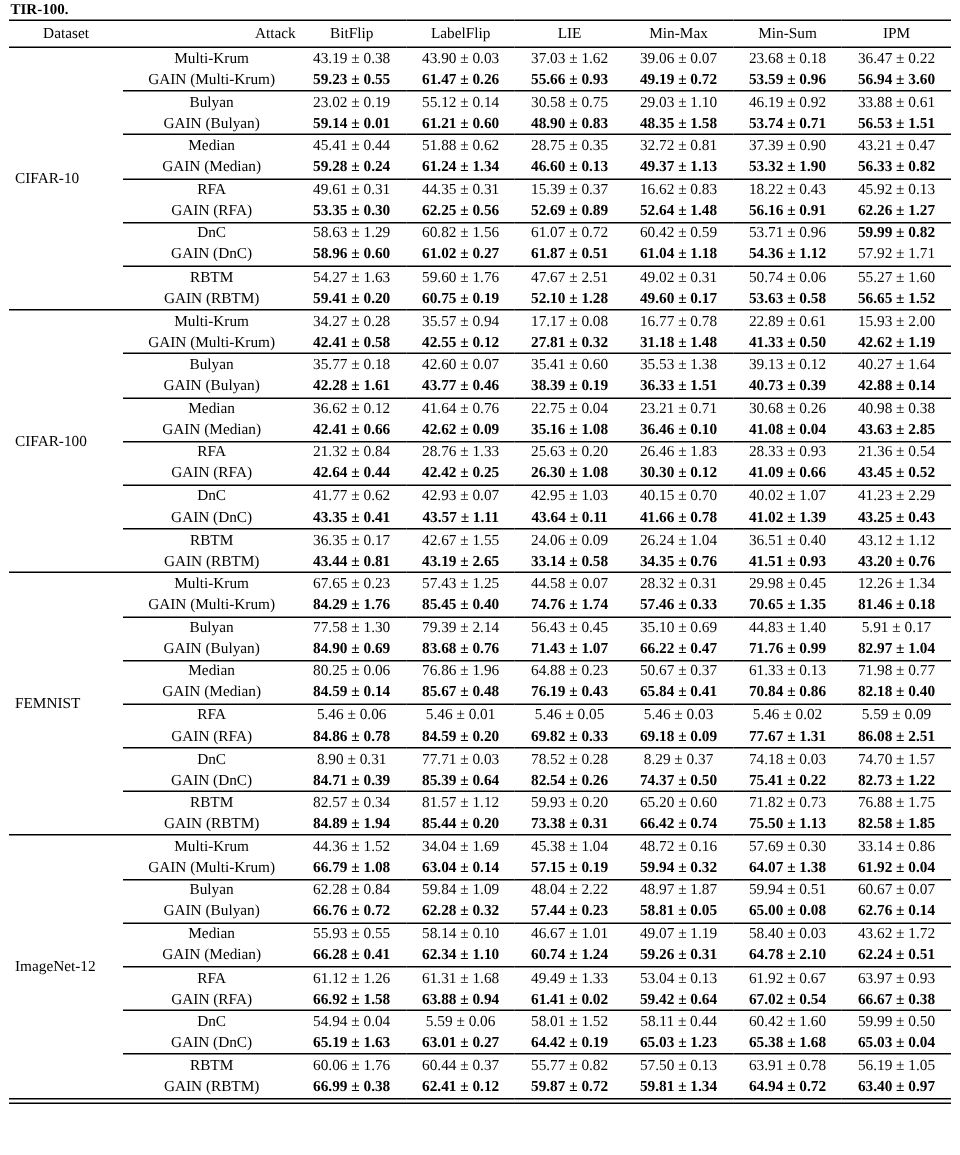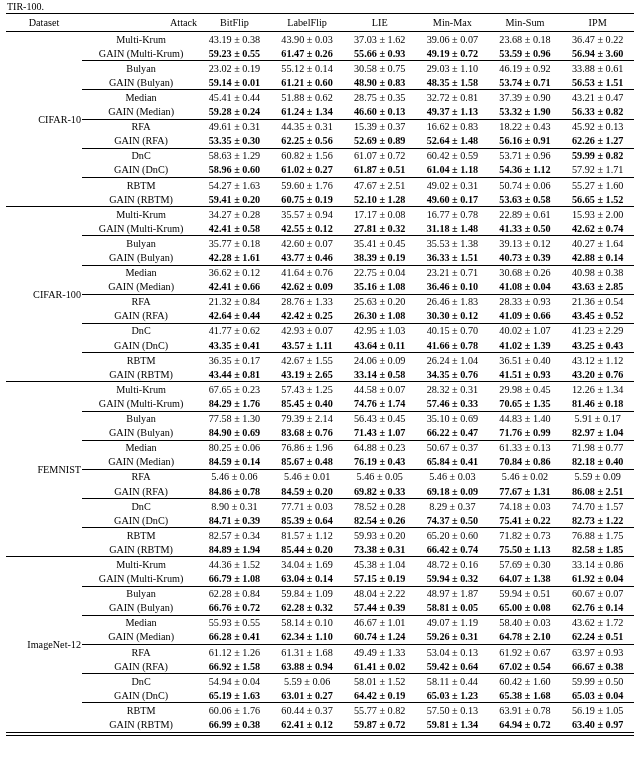--- a/index.html
+++ b/index.html
@@ -5,20 +5,21 @@
   html,body{margin:0;padding:0;background:#ffffff;}
   body{
     width:640px;height:770px;overflow:hidden;
     font-family:"Liberation Serif","DejaVu Serif",serif;
     color:#000;
     -webkit-font-smoothing:antialiased;
   }
   .caption-frag{
     font-size:10px;
     padding:1px 0 1px 7px;
+    font-weight:bold;
   }
   table.paper-table{
     border-collapse:collapse;
     width:628px;
     margin:0 6px;
     table-layout:fixed;
     border-top:1.4px solid #000;
     border-bottom:1.4px solid #000;
   }
   th,td{
@@ -26,21 +27,21 @@
     line-height:13.1px;
     padding:0.5px 1px;
     text-align:center;
     font-weight:normal;
     white-space:nowrap;
     overflow:hidden;
   }
   thead th{border-bottom:0.9px solid #000;padding:2px 1px;}
   td.attack-cell{text-align:center;padding-left:3px;}
   th.attack-col{text-align:right;padding-left:3px;}
-  td.dataset-cell{vertical-align:middle;text-align:right;padding-left:4px;}
+  td.dataset-cell{vertical-align:middle;text-align:left;padding-left:4px;}
   tr.pair-end td{border-bottom:0.8px solid #000;}
   tr.group-end td{border-bottom:0.9px solid #000;}
   td.group-cell{border-bottom:0.9px solid #000;}
   .b{font-weight:bold;}
   .end-rule{
     height:1.2px;background:#000;width:628px;margin:2px 6px 0 6px;
   }
   col.c-dataset{width:76px;}
   col.c-attack{width:116px;}
   col.c-num{width:72.6px;}
@@ -194,27 +195,27 @@
           <td class="num">22.89 ± 0.61</td>
           <td class="num">15.93 ± 2.00</td>
         </tr>
         <tr class="pair-end">
           <td class="attack-cell">GAIN (Multi-Krum)</td>
           <td class="num b">42.41 ± 0.58</td>
           <td class="num b">42.55 ± 0.12</td>
           <td class="num b">27.81 ± 0.32</td>
           <td class="num b">31.18 ± 1.48</td>
           <td class="num b">41.33 ± 0.50</td>
-          <td class="num b">42.62 ± 0.74</td>
+          <td class="num b">42.62 ± 1.19</td>
         </tr>
         <tr>
           <td class="attack-cell">Bulyan</td>
           <td class="num">35.77 ± 0.18</td>
           <td class="num">42.60 ± 0.07</td>
-          <td class="num">35.41 ± 0.45</td>
+          <td class="num">35.41 ± 0.60</td>
           <td class="num">35.53 ± 1.38</td>
           <td class="num">39.13 ± 0.12</td>
           <td class="num">40.27 ± 1.64</td>
         </tr>
         <tr class="pair-end">
           <td class="attack-cell">GAIN (Bulyan)</td>
           <td class="num b">42.28 ± 1.61</td>
           <td class="num b">43.77 ± 0.46</td>
           <td class="num b">38.39 ± 0.19</td>
           <td class="num b">36.33 ± 1.51</td>
@@ -427,21 +428,21 @@
           <td class="num">59.84 ± 1.09</td>
           <td class="num">48.04 ± 2.22</td>
           <td class="num">48.97 ± 1.87</td>
           <td class="num">59.94 ± 0.51</td>
           <td class="num">60.67 ± 0.07</td>
         </tr>
         <tr class="pair-end">
           <td class="attack-cell">GAIN (Bulyan)</td>
           <td class="num b">66.76 ± 0.72</td>
           <td class="num b">62.28 ± 0.32</td>
-          <td class="num b">57.44 ± 0.39</td>
+          <td class="num b">57.44 ± 0.23</td>
           <td class="num b">58.81 ± 0.05</td>
           <td class="num b">65.00 ± 0.08</td>
           <td class="num b">62.76 ± 0.14</td>
         </tr>
         <tr>
           <td class="attack-cell">Median</td>
           <td class="num">55.93 ± 0.55</td>
           <td class="num">58.14 ± 0.10</td>
           <td class="num">46.67 ± 1.01</td>
           <td class="num">49.07 ± 1.19</td>

